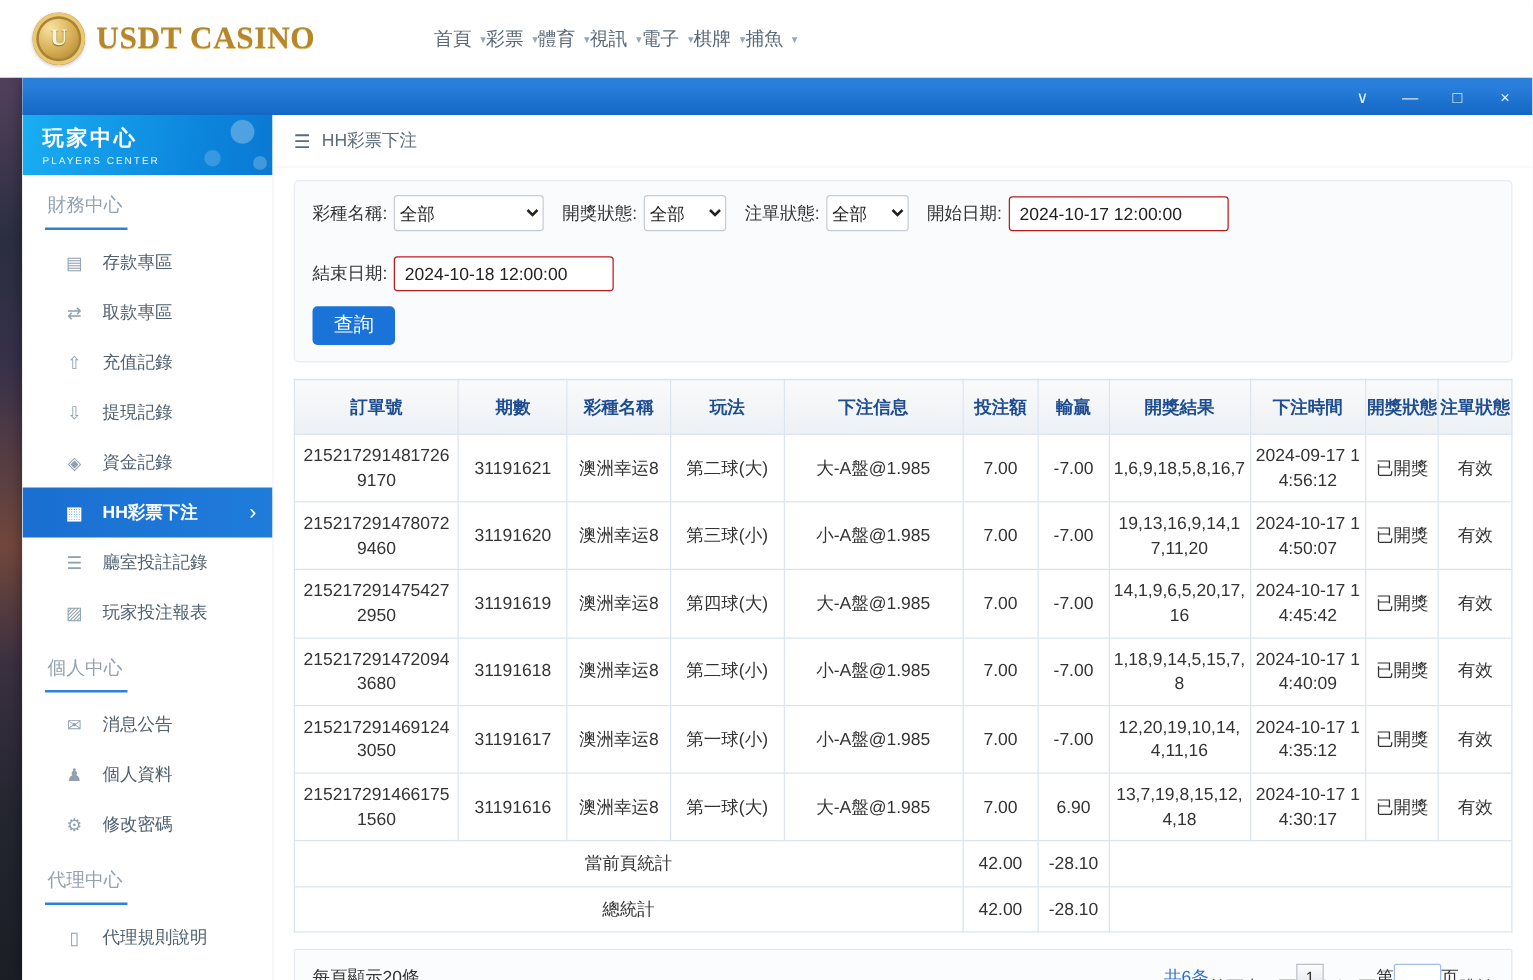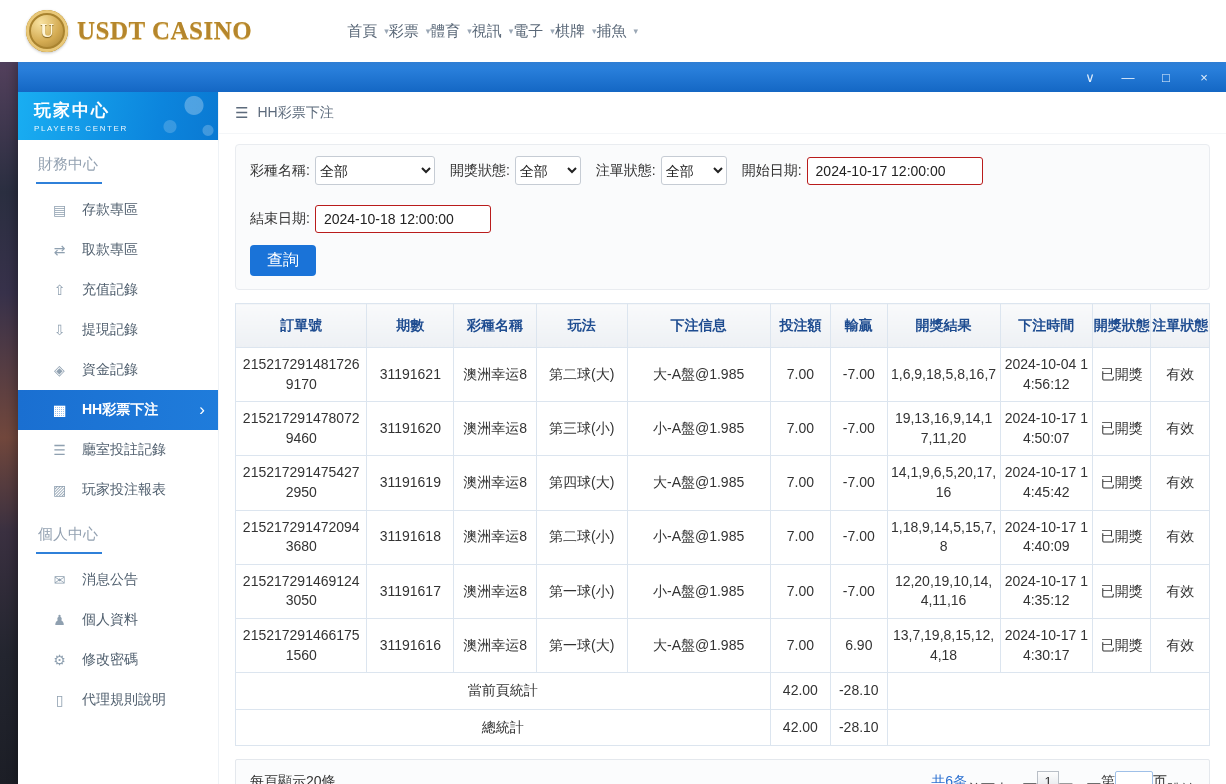--- a/index.html
+++ b/index.html
@@ -197,20 +197,21 @@
       </div>
       <div class="sb-item">
         <span class="sb-ic">♟</span>
         <span>個人資料</span>
       </div>
       <div class="sb-item">
         <span class="sb-ic">⚙</span>
         <span>修改密碼</span>
       </div>
 
+      <div class="sb-section-label"><span>代理中心</span></div>
       <div class="sb-item">
         <span class="sb-ic">▯</span>
         <span>代理規則說明</span>
       </div>
     </aside>
 
     <main class="main">
       <div class="crumb">
         <span class="crumb-ic">☰</span>
         <span>HH彩票下注</span>
@@ -283,21 +284,21 @@
 
               <tr>
                 <td>2152172914817269170</td>
                 <td>31191621</td>
                 <td>澳洲幸运8</td>
                 <td>第二球(大)</td>
                 <td>大-A盤@1.985</td>
                 <td>7.00</td>
                 <td>-7.00</td>
                 <td>1,6,9,18,5,8,16,7</td>
-                <td>2024-10-04 14:56:12</td>
+                <td>2024-09-17 14:56:12</td>
                 <td>已開獎</td>
                 <td>有效</td>
               </tr>
 
               <tr>
                 <td>2152172914780729460</td>
                 <td>31191620</td>
                 <td>澳洲幸运8</td>
                 <td>第三球(小)</td>
                 <td>小-A盤@1.985</td>

